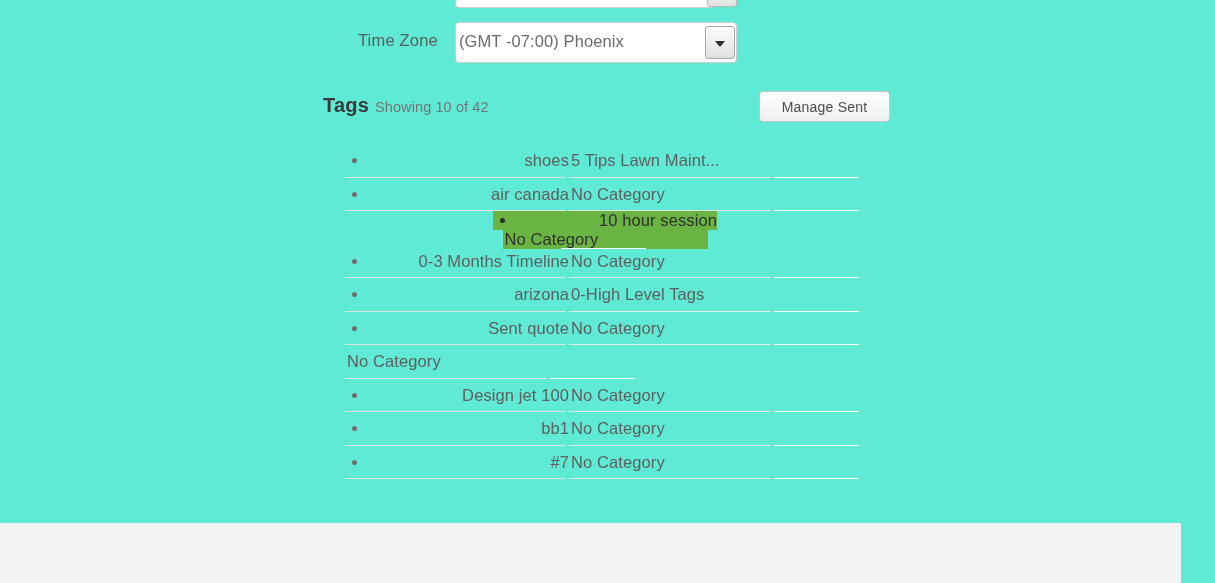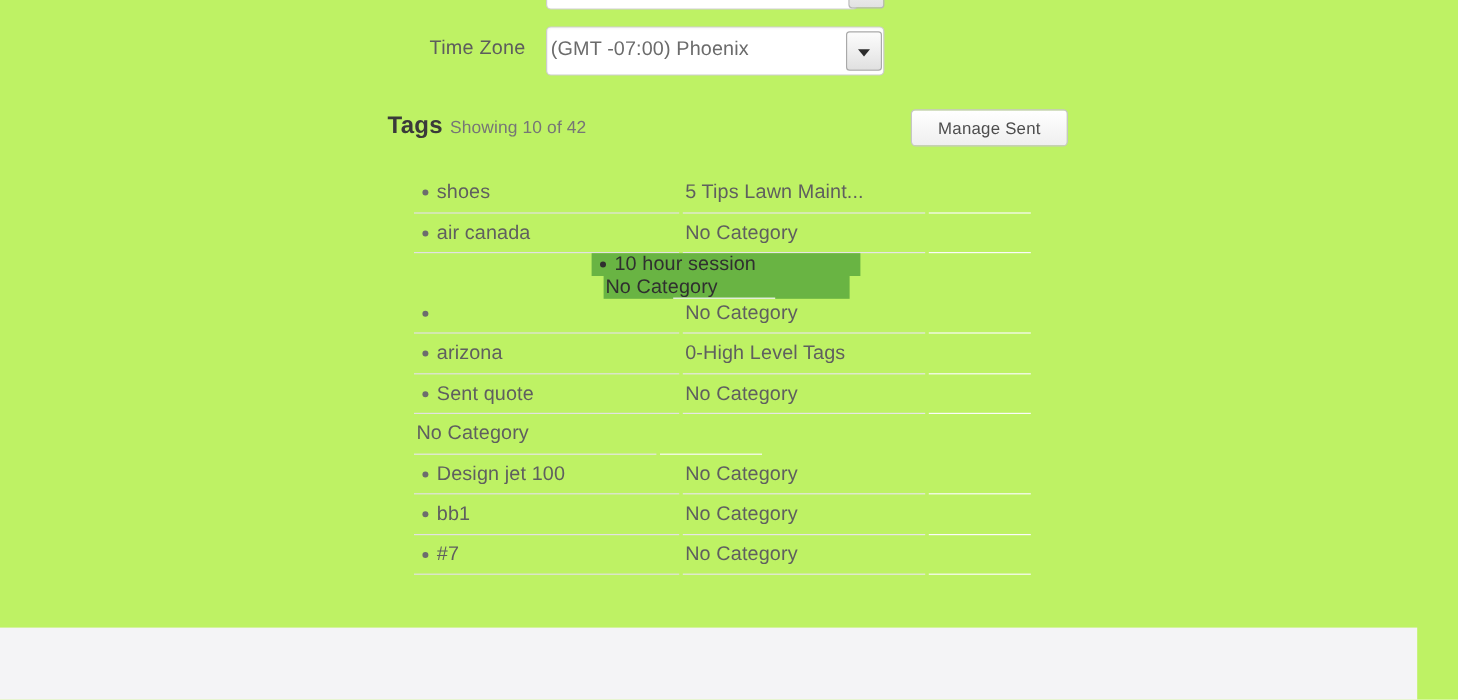--- a/index.html
+++ b/index.html
@@ -14,21 +14,21 @@
     overflow: hidden;
     font-family: "Liberation Sans", sans-serif;
     color: #555555;
     -webkit-font-smoothing: antialiased;
   }
 
   
   #page {
     position: absolute;
     inset: 0;
-    background: #bef264;
+    background: #5eead4;
   }
 
   
   .field-row-clipped {
     position: absolute;
     left: 455px;
     top: -22px;
     width: 282px;
     height: 30px;
   }
@@ -182,20 +182,21 @@
     position: absolute;
     left: 0;
     right: 3px;
     bottom: 0;
     height: 1px;
     background: #e2e2e2;
   }
   .tag-row .c-name {
     width: 224px;
     padding-left: 19px;
+    justify-content: flex-end;
   }
   .tag-row .c-name .dot {
     position: absolute;
     left: 7px;
     top: 50%;
     margin-top: -2.5px;
     width: 5px;
     height: 5px;
     border-radius: 50%;
     background: #6d6d6d;
@@ -309,20 +310,21 @@
         <div class="cell c-cat">
           <span class="txt">No Category</span>
         </div>
         <div class="cell c-extra">
           <span class="txt"></span>
         </div>
       </div>
       <div class="tag-row">
         <div class="cell c-name">
           <span class="dot"></span>
+          <span class="txt">0-3 Months Timeline</span>
         </div>
         <div class="cell c-cat">
           <span class="txt">No Category</span>
         </div>
         <div class="cell c-extra">
           <span class="txt"></span>
         </div>
       </div>
       <div class="tag-row">
         <div class="cell c-name">

